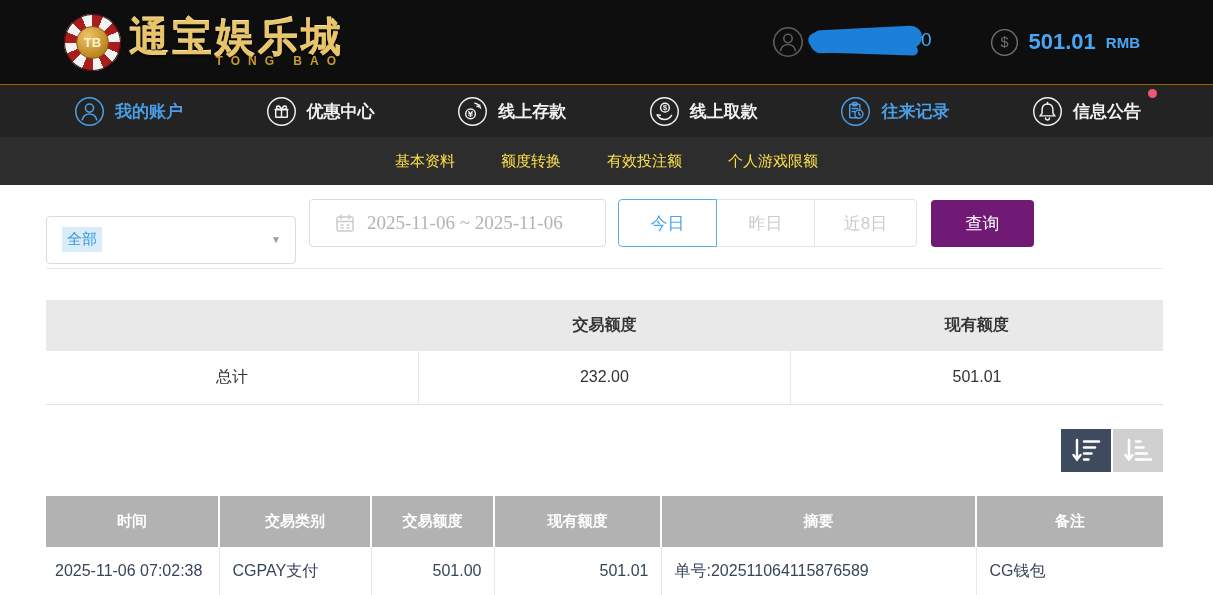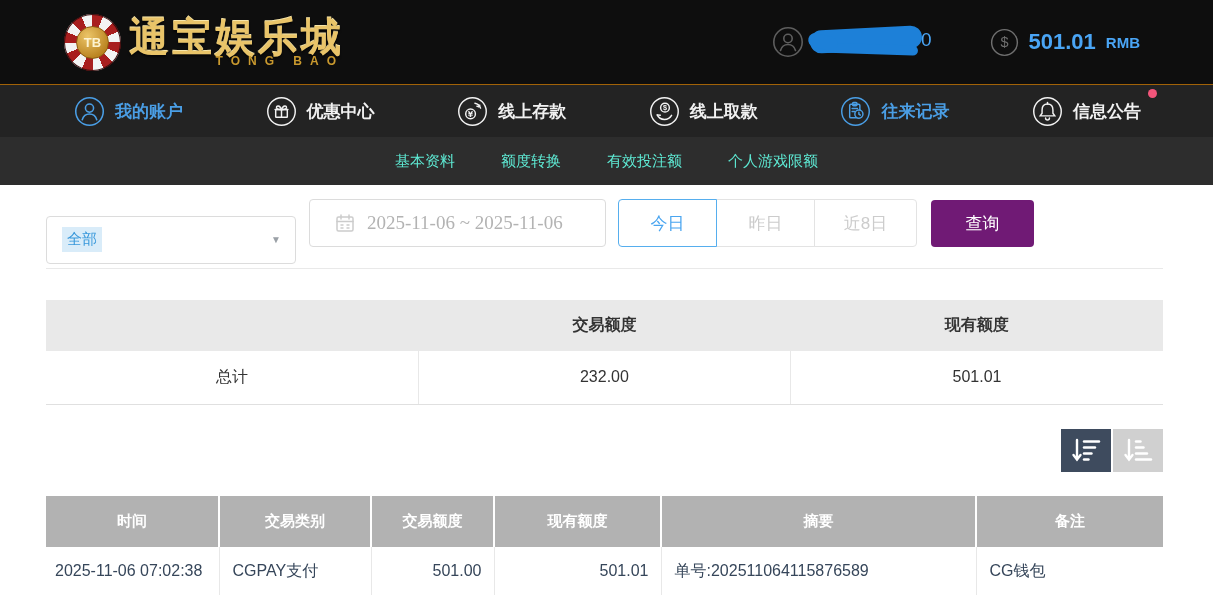--- a/index.html
+++ b/index.html
@@ -47,21 +47,21 @@
   .nav-item { display:flex; align-items:center; gap:10px; color:#f2f2f2;
     font-size:17px; font-weight:bold; position:relative; cursor:pointer; }
   .nav-item.active { color:#4a9ee5; }
   .nav-icon { width:31px; height:31px; flex:0 0 auto; }
   .nav-dot { position:absolute; top:-7px; right:-16px; width:9px; height:9px;
     border-radius:50%; background:#f2557a; }
 
   
   .subnav { height:48px; background:#2d2d2d; display:flex; align-items:center;
     justify-content:center; gap:46px; }
-  .subnav-item { color:#5eead4; font-size:15px; cursor:pointer; }
+  .subnav-item { color:#fde047; font-size:15px; cursor:pointer; }
 
   
   .content { padding:14px 50px 0 46px; }
   .filter-row { display:flex; align-items:center; height:48px; }
   .dropdown { width:250px; height:48px; border:1px solid #dcdcdc; border-radius:4px;
     display:flex; align-items:center; justify-content:space-between;
     padding:0 14px 0 15px; background:#fff; cursor:pointer;margin-top:33px; }
   .dropdown-value { color:#3898db; background:#d9ecf9; font-size:15px; padding:3px 5px; }
   .caret { color:#9aa0a6; font-size:10px; }
   .datebox { margin-left:13px; width:297px; height:48px; border:1px solid #dcdcdc;

